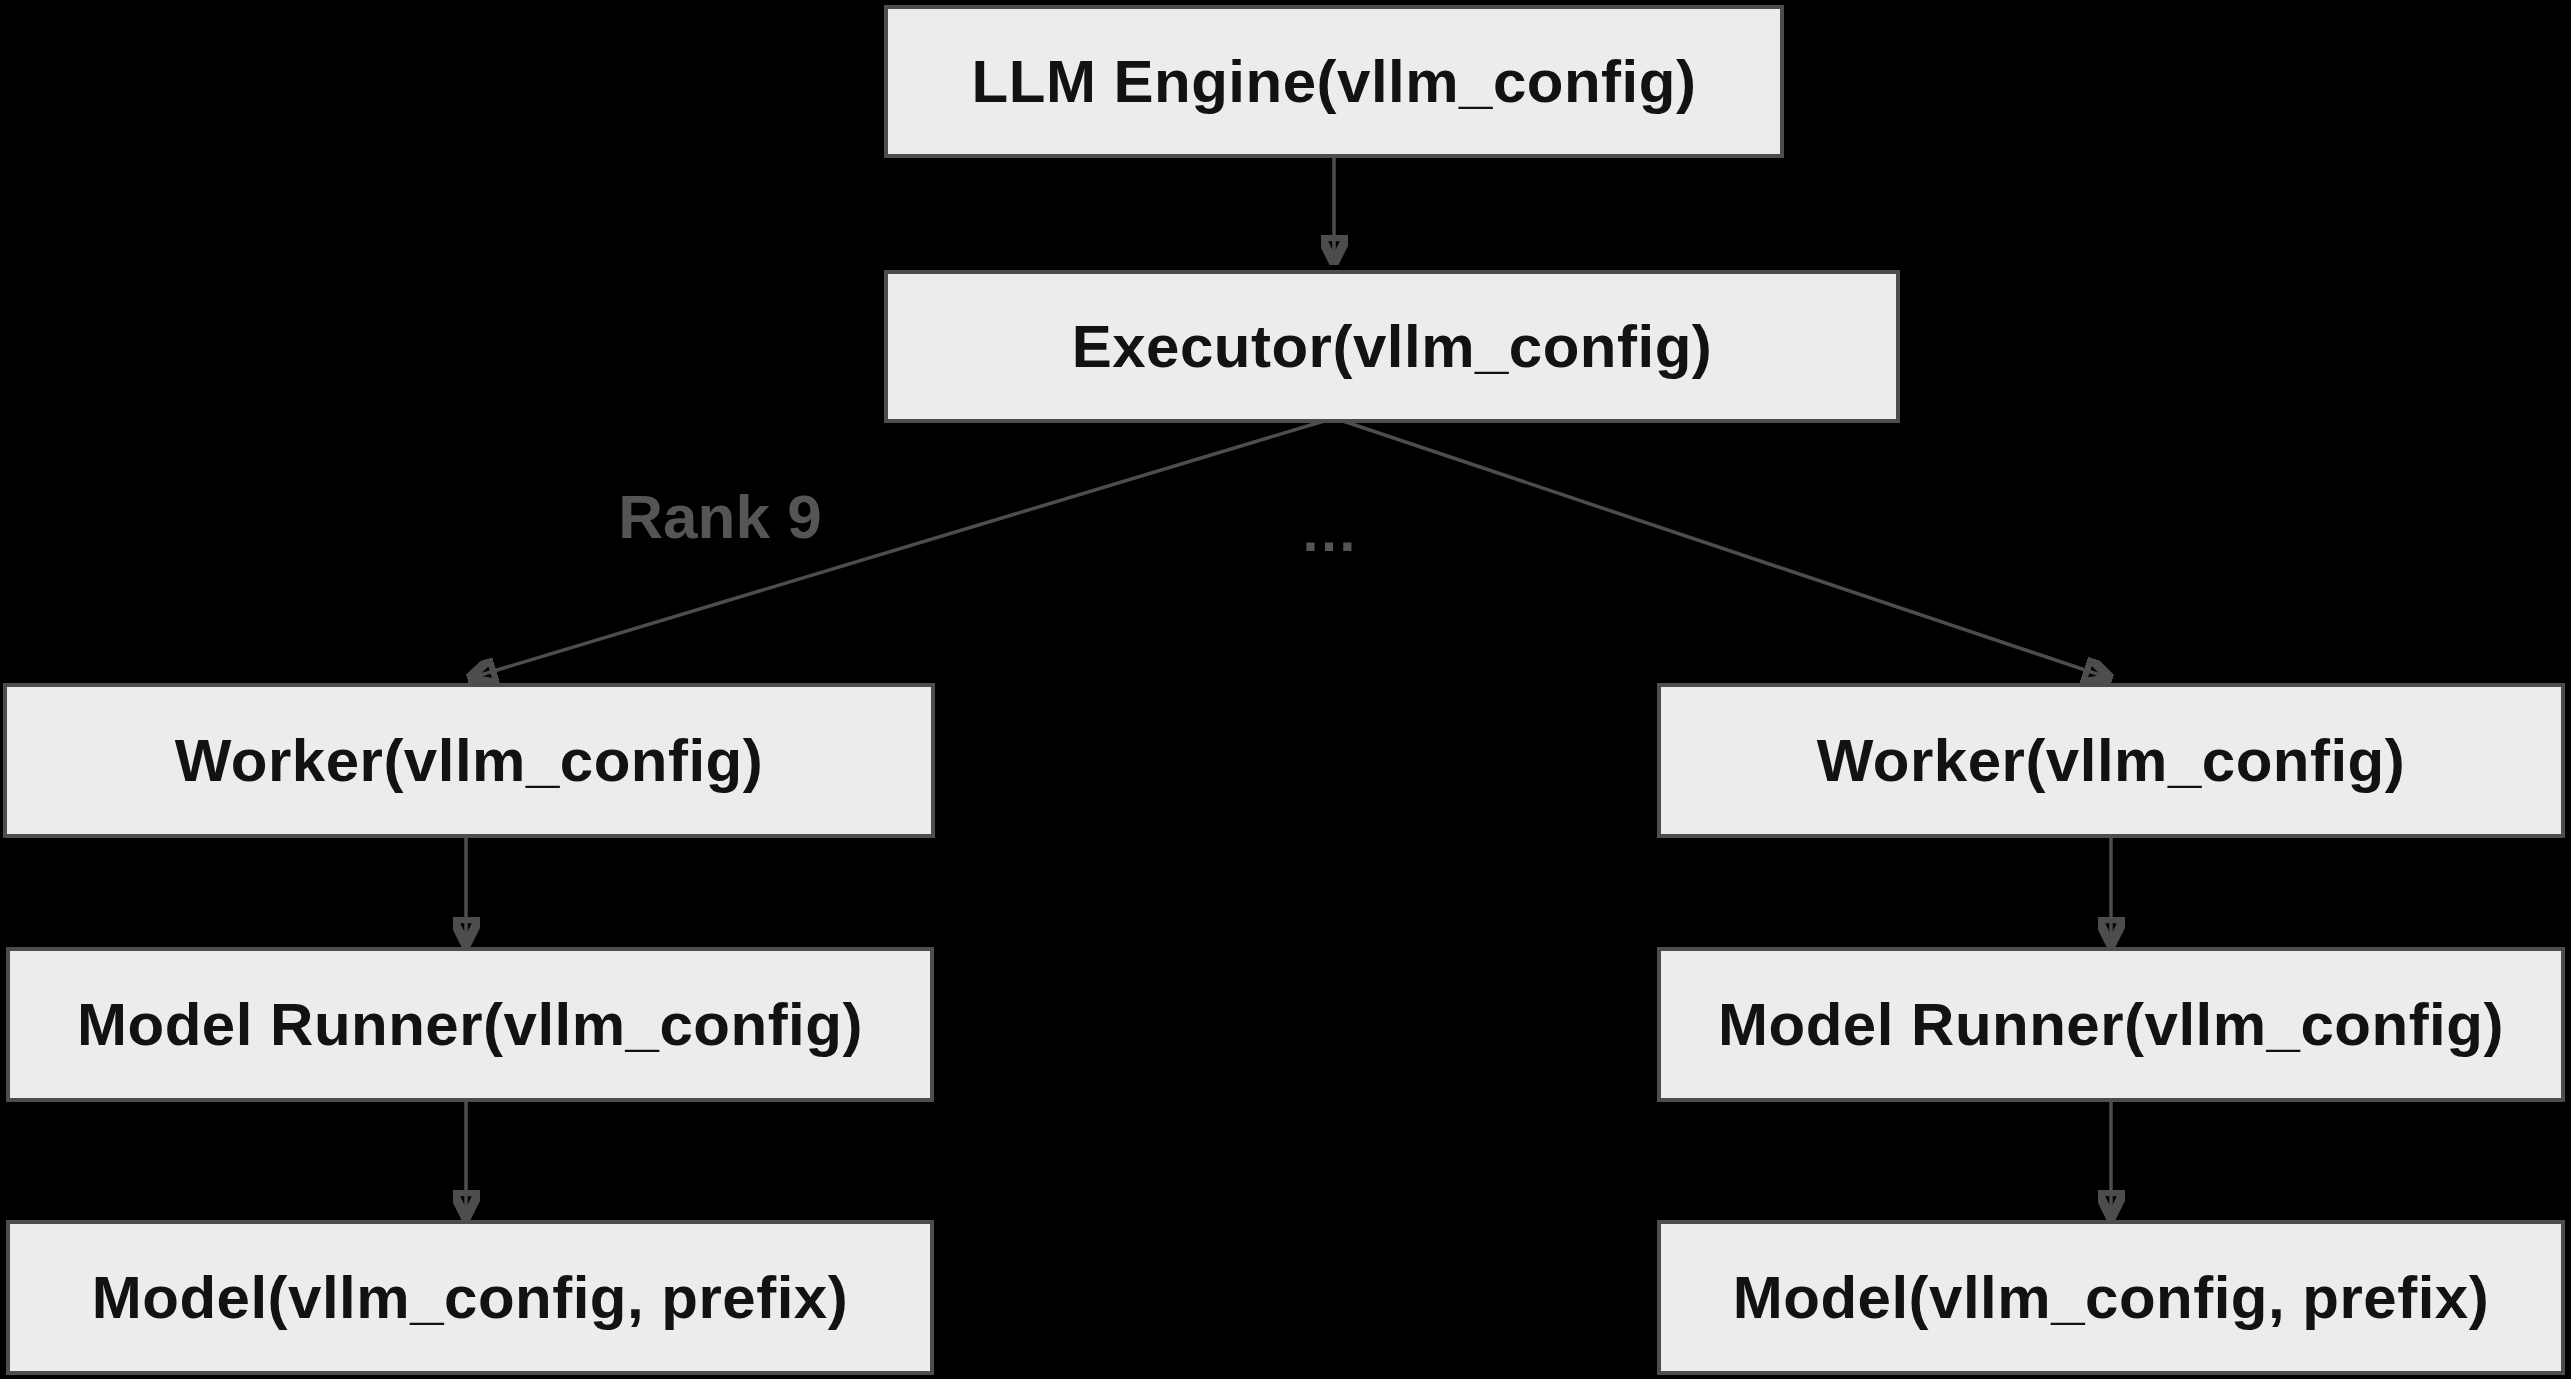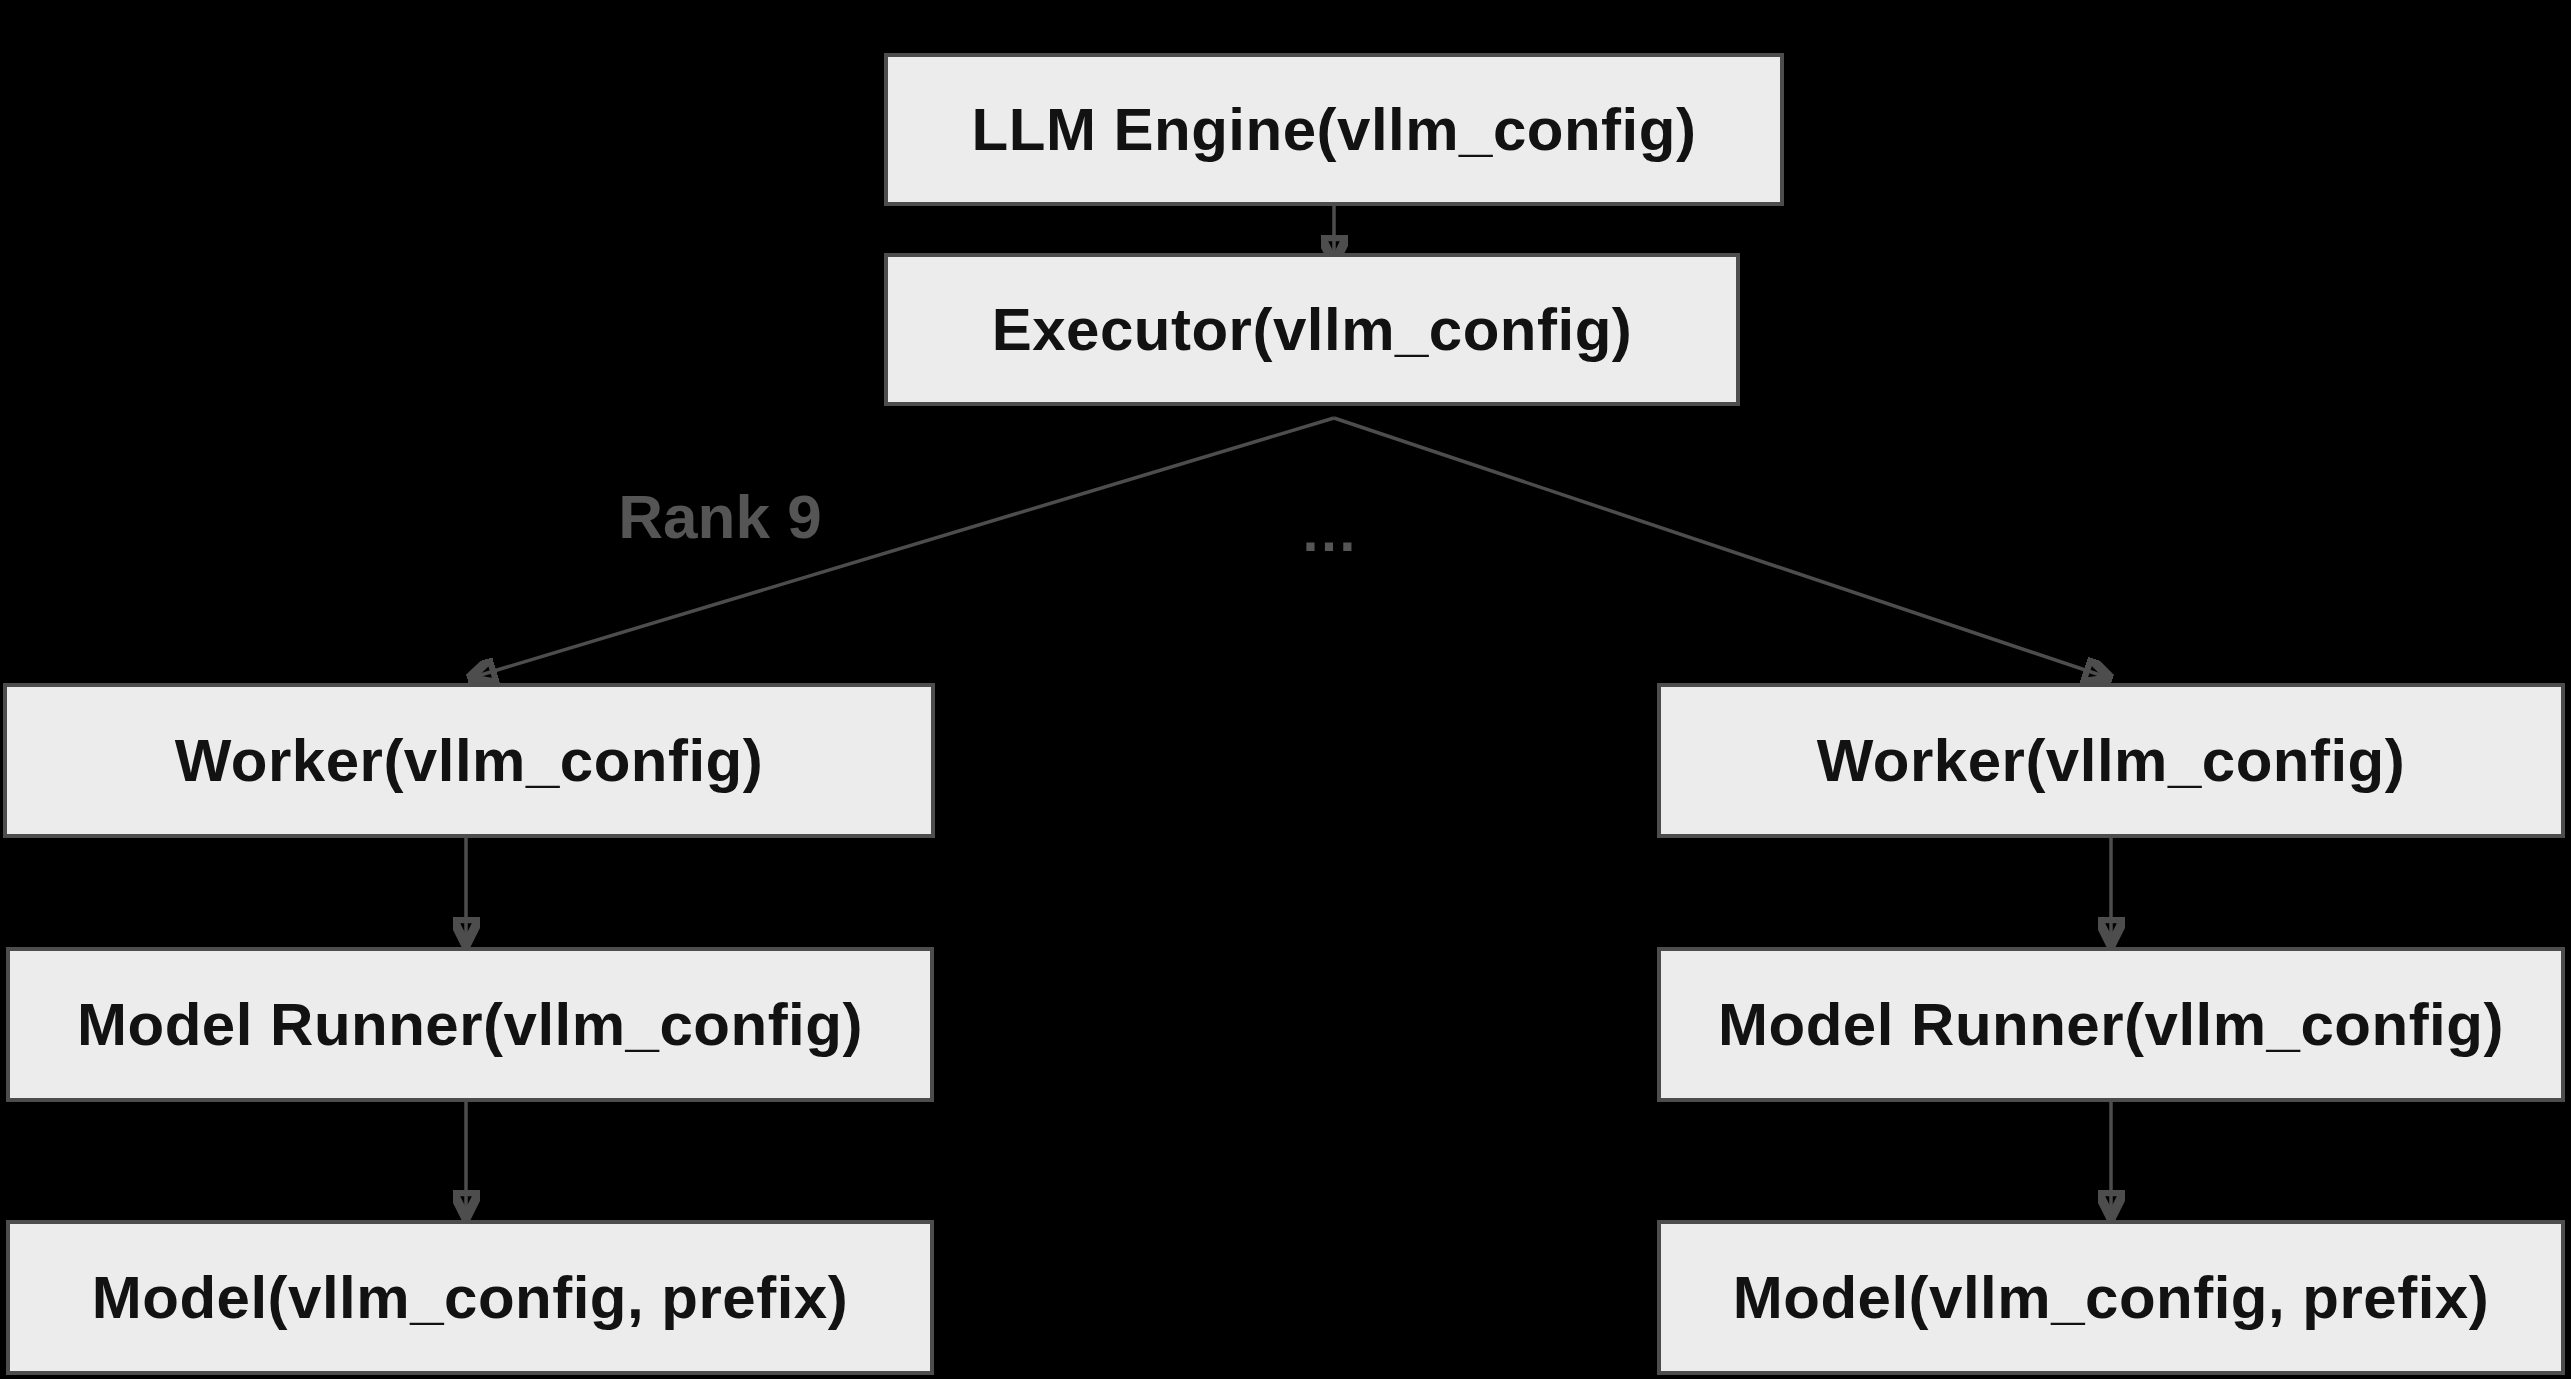--- a/index.html
+++ b/index.html
@@ -39,22 +39,22 @@
     display: flex;
     align-items: center;
     justify-content: center;
     text-align: center;
     font-size: 60px;
     font-weight: 600;
     letter-spacing: 0.5px;
     white-space: nowrap;
   }
   
-  .n-llm-engine      { left: 884px;  top: 5px;    width: 900px; height: 153px; margin-top: 48px; }
-  .n-executor        { left: 884px;  top: 253px;  width: 856px; height: 153px; }
+  .n-llm-engine      { left: 884px;  top: 5px;    width: 900px; height: 153px; }
+  .n-executor        { left: 884px;  top: 270px;  width: 1016px; height: 153px; }
   
   .n-worker-left     { left: 3px;    top: 683px;  width: 932px; height: 155px; }
   .n-runner-left     { left: 6px;    top: 947px;  width: 928px; height: 155px; }
   .n-model-left      { left: 6px;    top: 1220px; width: 928px; height: 155px; }
   
   .n-worker-right    { left: 1657px; top: 683px;  width: 908px; height: 155px; }
   .n-runner-right    { left: 1657px; top: 947px;  width: 908px; height: 155px; }
   .n-model-right     { left: 1657px; top: 1220px; width: 908px; height: 155px; }
 
   .edge-label {

